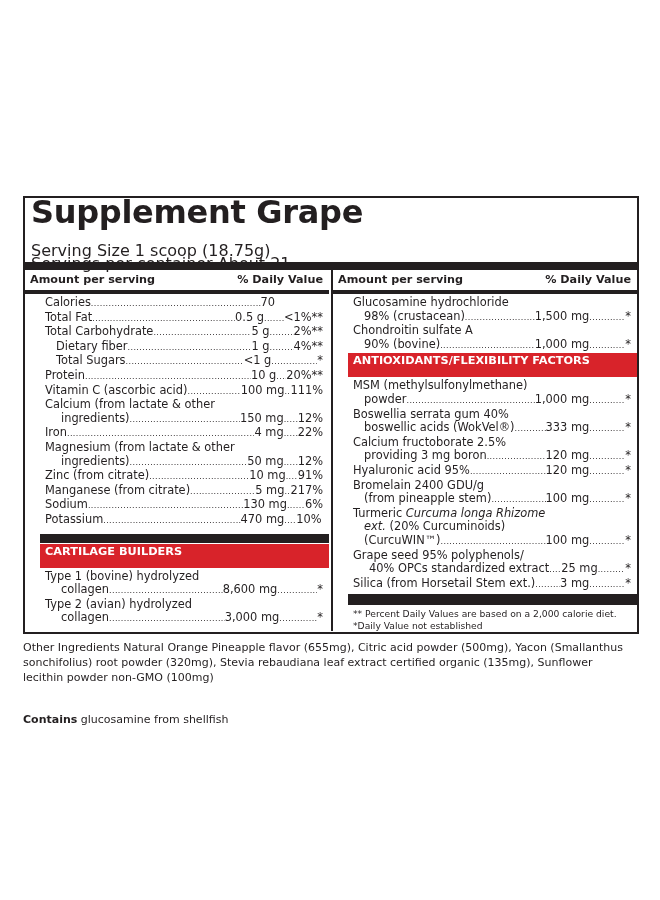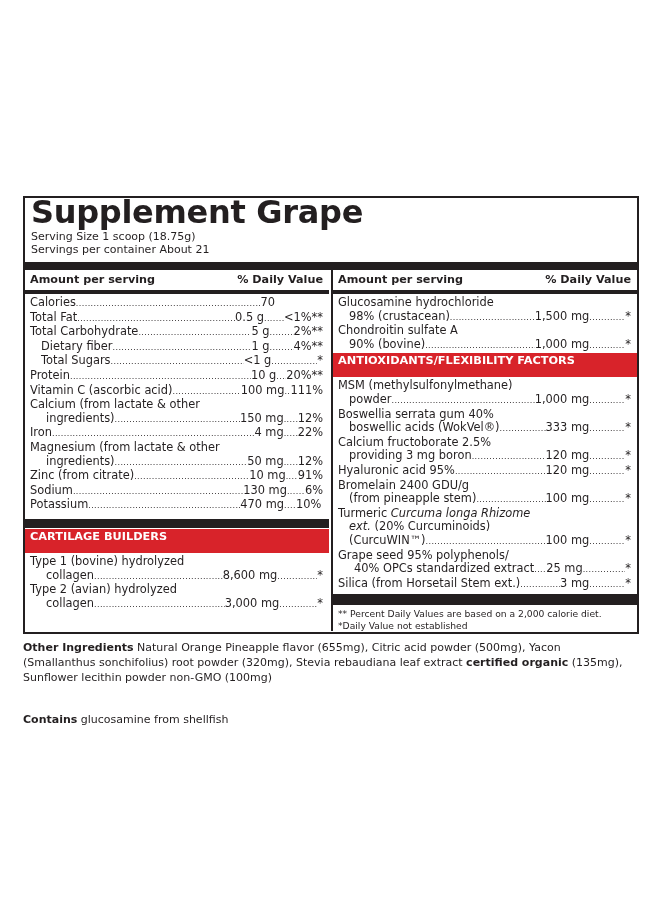--- a/index.html
+++ b/index.html
@@ -2,45 +2,45 @@
 <html><head>
 <meta charset="utf-8">
 <style>
   html, body { margin: 0; padding: 0; background: #ffffff; }
   body { width: 660px; height: 900px; position: relative; overflow: hidden;
          font-family: "DejaVu Sans", "Liberation Sans", sans-serif; color: #231f20; }
   .label { position: absolute; left: 23px; top: 196px; width: 616px; height: 438px;
            border: 2px solid #231f20; box-sizing: border-box; }
   .title { position: absolute; left: 31px; top: 193px; font-size: 32px; font-weight: bold;
            letter-spacing: -0.3px; white-space: nowrap; }
-  .serving { position: absolute; left: 31px; top: 231px; font-size: 11px; line-height: 12.5px; }
+  .serving { position: absolute; left: 31px; top: 245px; font-size: 16px; line-height: 12.5px; }
   .thickbar { position: absolute; left: 23px; top: 262px; width: 616px; height: 8px; background: #231f20; }
   .col { position: absolute; top: 270px; box-sizing: border-box; }
   .col-left { left: 25px; width: 304px; }
   .col-right { left: 331px; width: 306px; border-left: 2px solid #231f20; }
   .hdr { display: flex; justify-content: space-between; font-weight: bold; font-size: 11.2px;
          height: 20px; line-height: 20px; padding: 0 6px 0 5px; border-bottom: 4px solid #231f20; }
-  .rows { padding: 2px 6px 0 5px; }
+  .rows { padding: 2px 6px 0 20px; }
   .row { display: flex; font-size: 11.4px; line-height: 13.6px; white-space: nowrap; align-items: baseline; }
   .row .name { flex: 0 0 auto; }
   .row .dots { flex: 1 1 auto; overflow: hidden; color: #231f20; font-size: 8px; letter-spacing: 0.4px; }
   .row .dots::before { content: "................................................................................................................................"; }
   .row .amt { flex: 0 0 auto; }
   .row .dv { flex: 0 0 auto; }
   .indent { padding-left: 11px; }
   .indent2 { padding-left: 16px; justify-content: flex-end; }
   .plain { font-size: 11.4px; line-height: 13.6px; white-space: nowrap; }
   .section-bar { background: #231f20; height: 9px; margin: 6px -6px 0 -5px; }
   .section { background: #d8232a; color: #ffffff; font-weight: bold; font-size: 11.3px;
              height: 24px; line-height: 16px; padding-left: 5px; margin: 1px -6px 2px -5px; }
   .section-r { margin: 1px -6px 2px -5px; }
   .footnote-bar { background: #231f20; height: 11px; margin: 3px -6px 0 -5px; }
   .footnotes { font-size: 9.2px; line-height: 11.5px; padding-top: 3px; }
   .other { position: absolute; left: 23px; top: 640px; width: 600px; font-size: 11px; line-height: 15px; }
-  .other b { font-weight: bold; }
+  .other b { font-weight: normal; }
   .contains { position: absolute; left: 23px; top: 712px; font-size: 11px; line-height: 15px; }
   i.it { font-style: italic; }
 </style>
 </head>
 <body>
 
 <div class="label"></div>
 <div class="title">Supplement Grape</div>
 <div class="serving">
   <div>Serving Size 1 scoop (18.75g)</div>
@@ -126,20 +126,27 @@
         <span class="dv">12%</span>
       </div>
     <div class="row">
         <span class="name">Zinc (from citrate)</span>
         <span class="dots"></span>
         <span class="amt">10 mg</span>
         <span class="dots" style="flex:0 0 12px"></span>
         <span class="dv">91%</span>
       </div>
     <div class="row">
+        <span class="name">Manganese (from citrate)</span>
+        <span class="dots"></span>
+        <span class="amt">5 mg</span>
+        <span class="dots" style="flex:0 0 6px"></span>
+        <span class="dv"> 217%</span>
+      </div>
+    <div class="row">
         <span class="name">Sodium</span>
         <span class="dots"></span>
         <span class="amt">130 mg</span>
         <span class="dots" style="flex:0 0 18px"></span>
         <span class="dv"> 6%</span>
       </div>
     <div class="row">
         <span class="name">Potassium</span>
         <span class="dots"></span>
         <span class="amt">470 mg</span>

